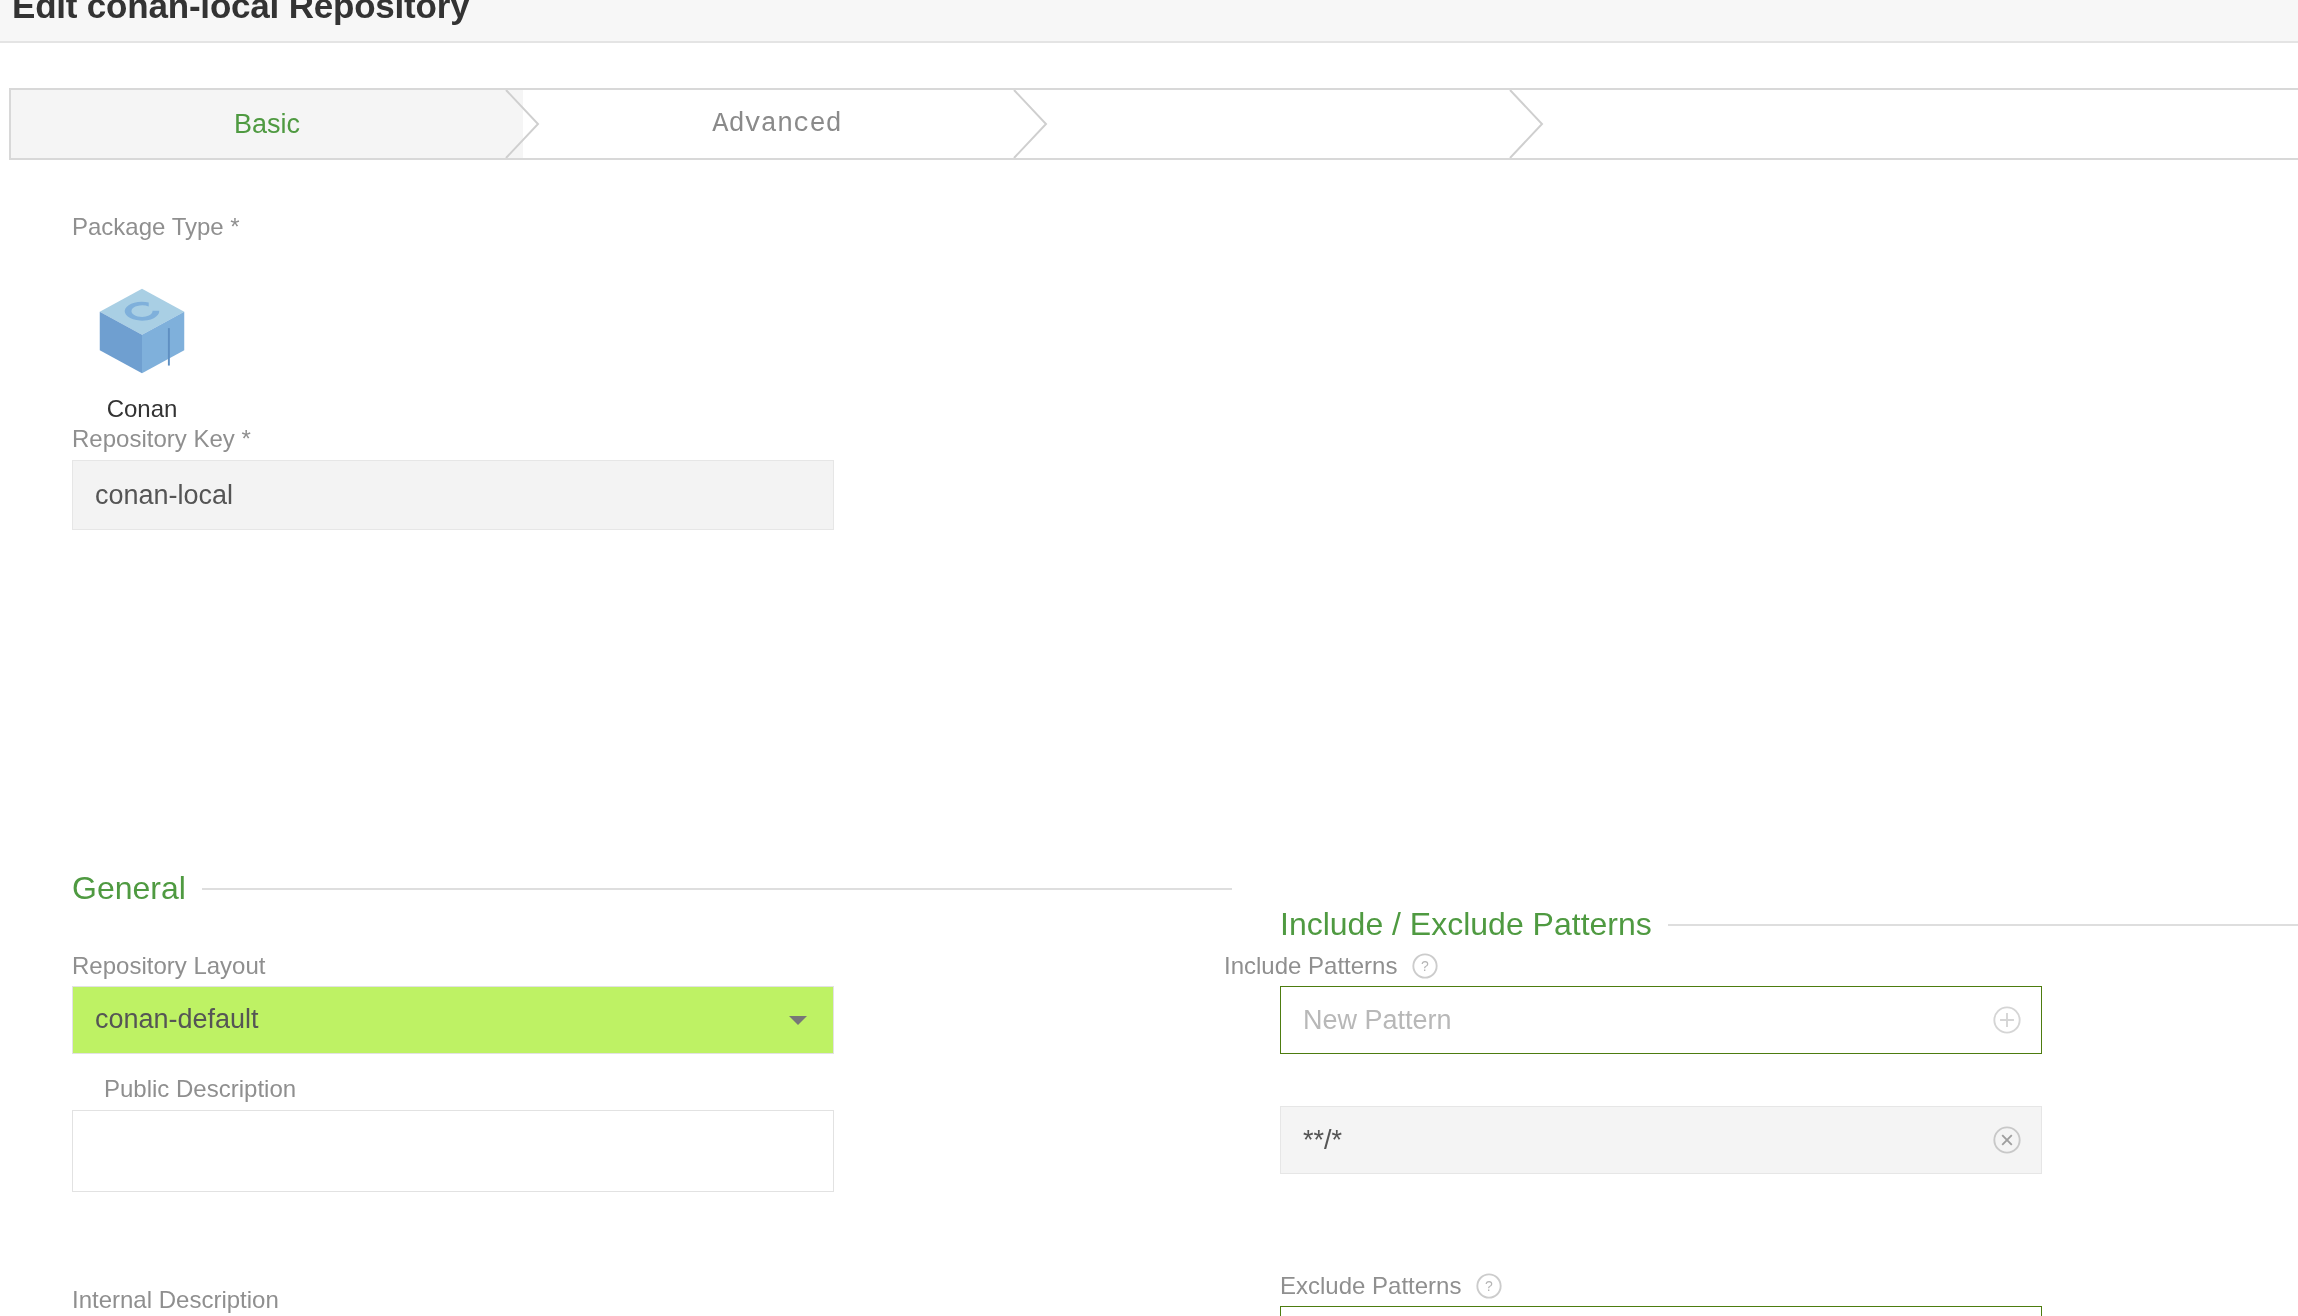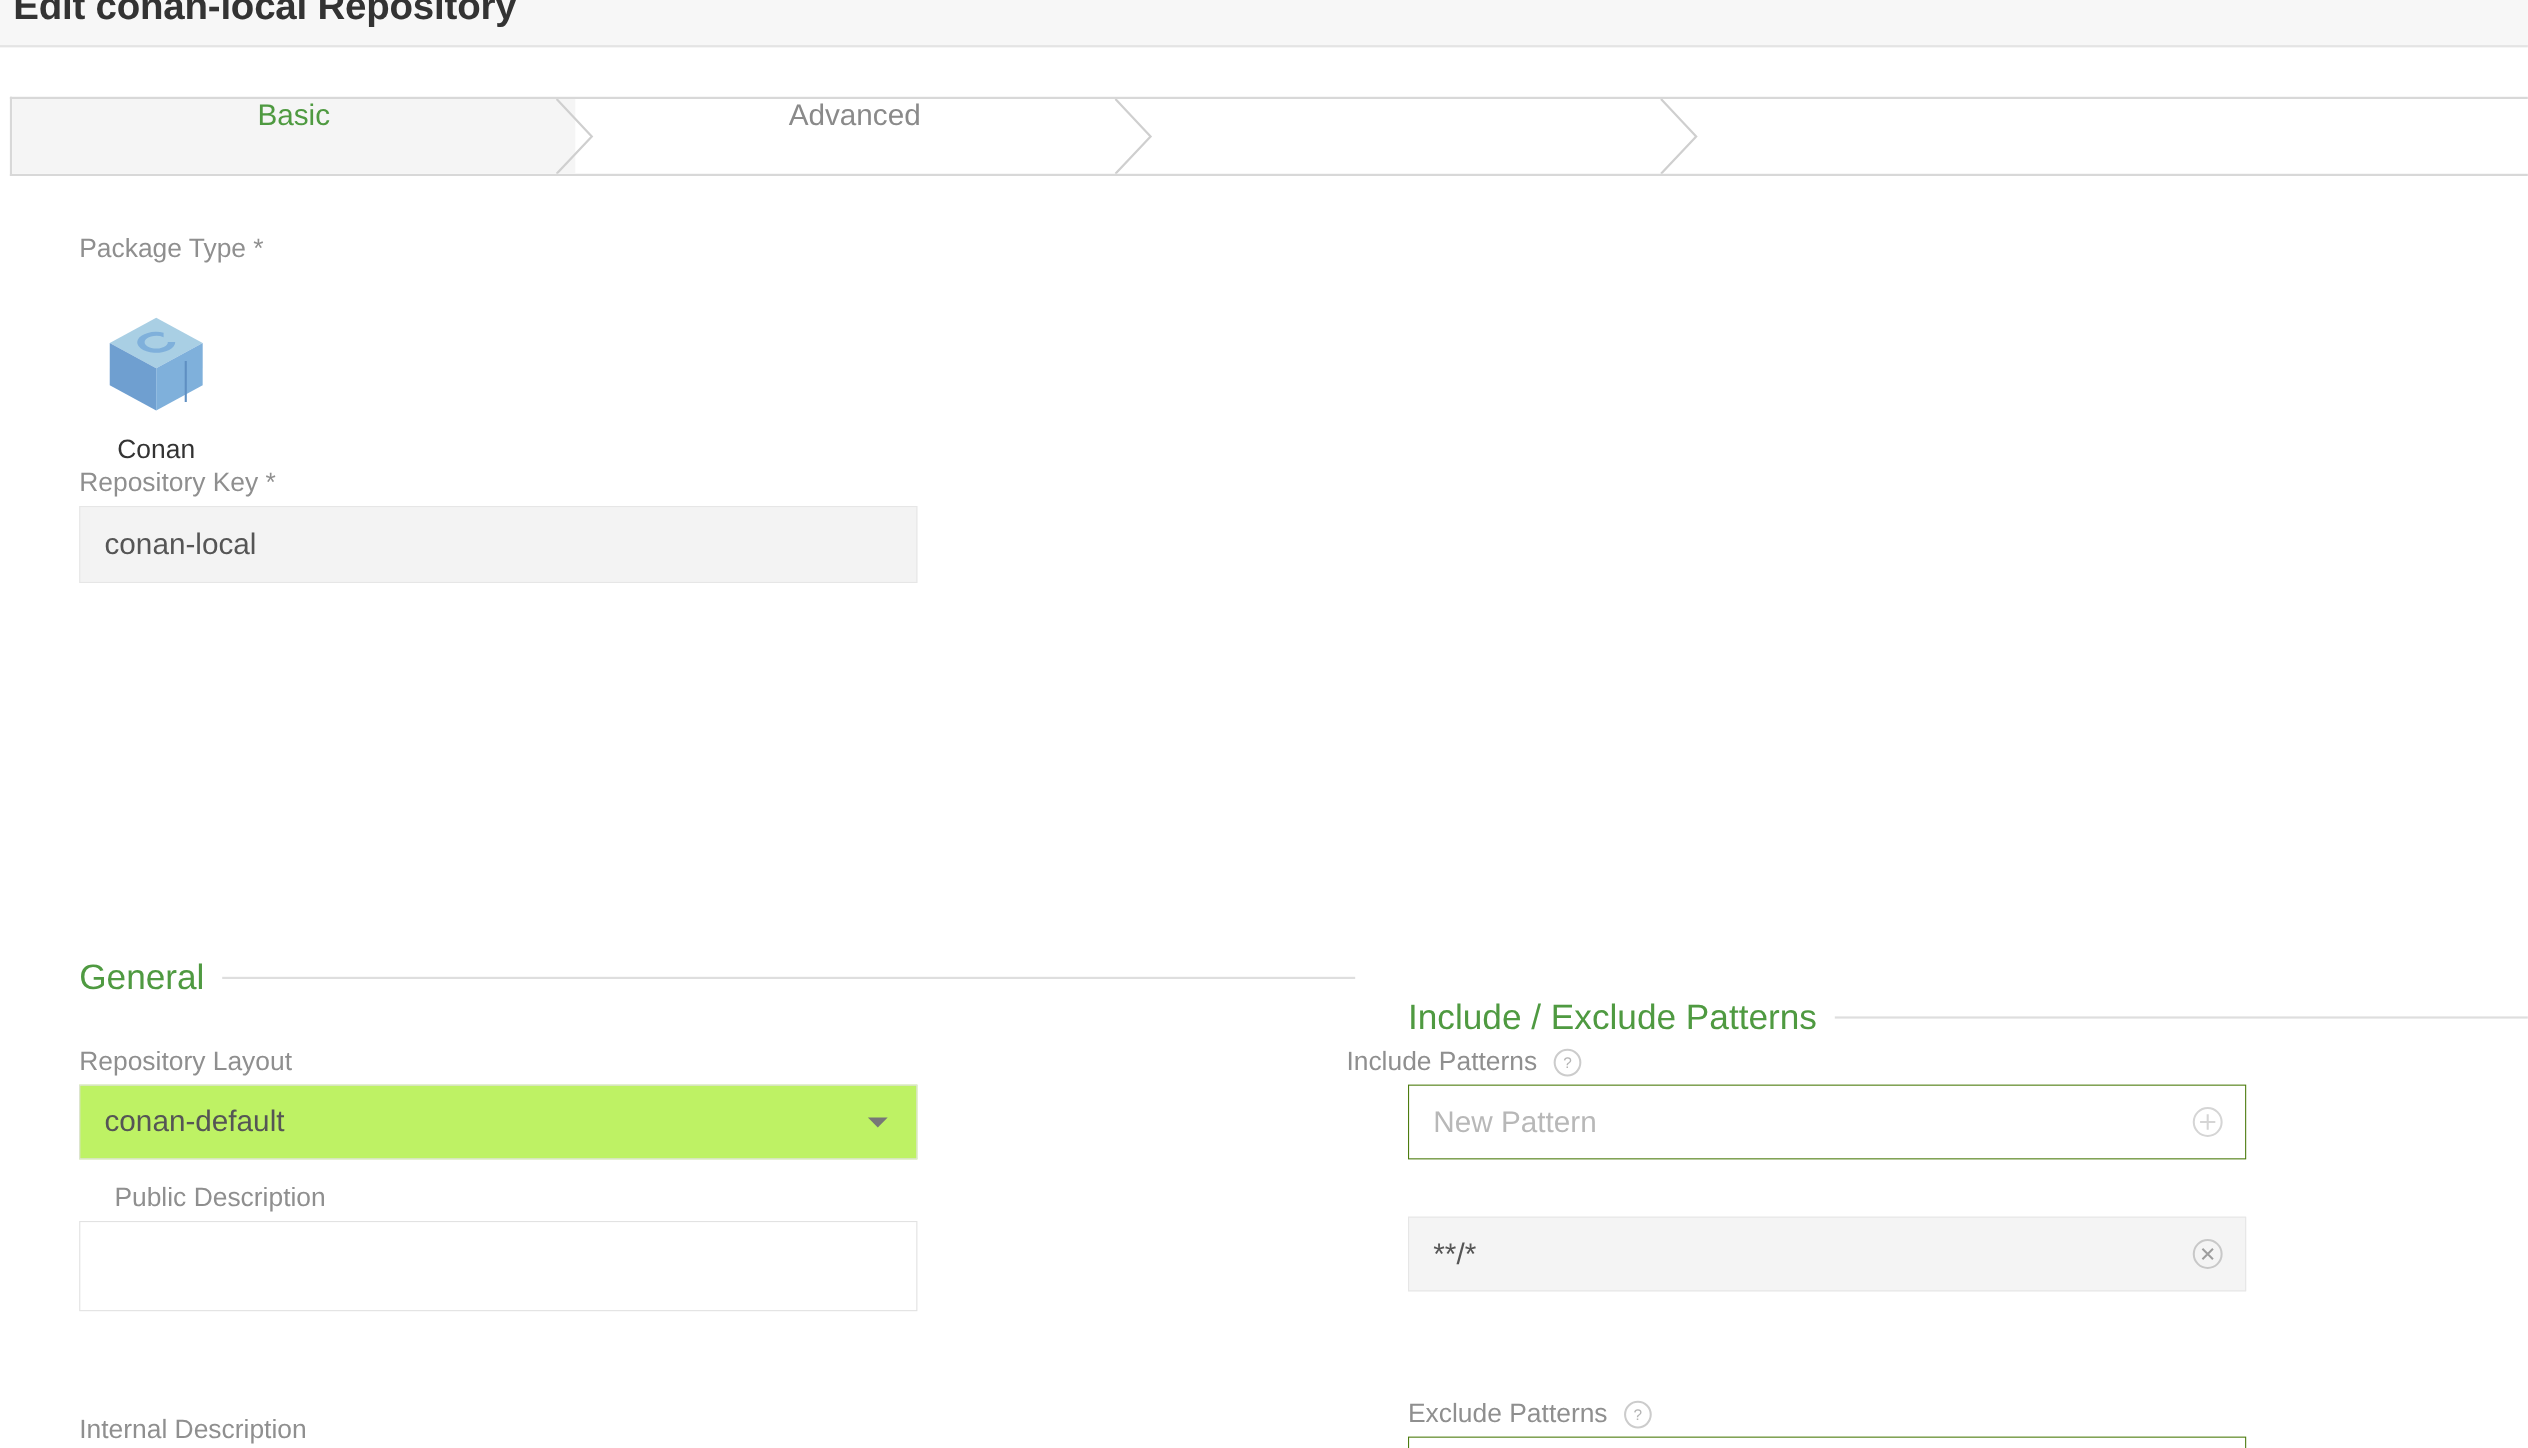--- a/index.html
+++ b/index.html
@@ -49,33 +49,33 @@
     border-bottom: 2px solid #d8d8d8;
     border-left: 2px solid #d8d8d8;
     box-sizing: border-box;
     background: #ffffff;
   }
   .tab {
     position: absolute;
     top: 0;
     height: 68px;
     display: flex;
-    align-items: flex-start;
+    align-items: center;
     justify-content: center;
     font-size: 27px;
     color: #8a8a8a;
     box-sizing: border-box;
     cursor: pointer;
   }
   .tab.active {
     background: #f5f5f5;
     color: #4f9a41;
   }
   .tab-basic      { left: 0px;   width: 512px; }
-  .tab-advanced   { left: 512px; width: 508px; }
+  .tab-advanced   { left: 512px; width: 508px; font-family: Liberation Mono, monospace; }
   .tab-replications { left: 1020px; width: 508px; }
 
   .tab-label { white-space: nowrap; }
 
   
   .chev {
     position: absolute;
     top: 0;
     width: 46px;
     height: 68px;

